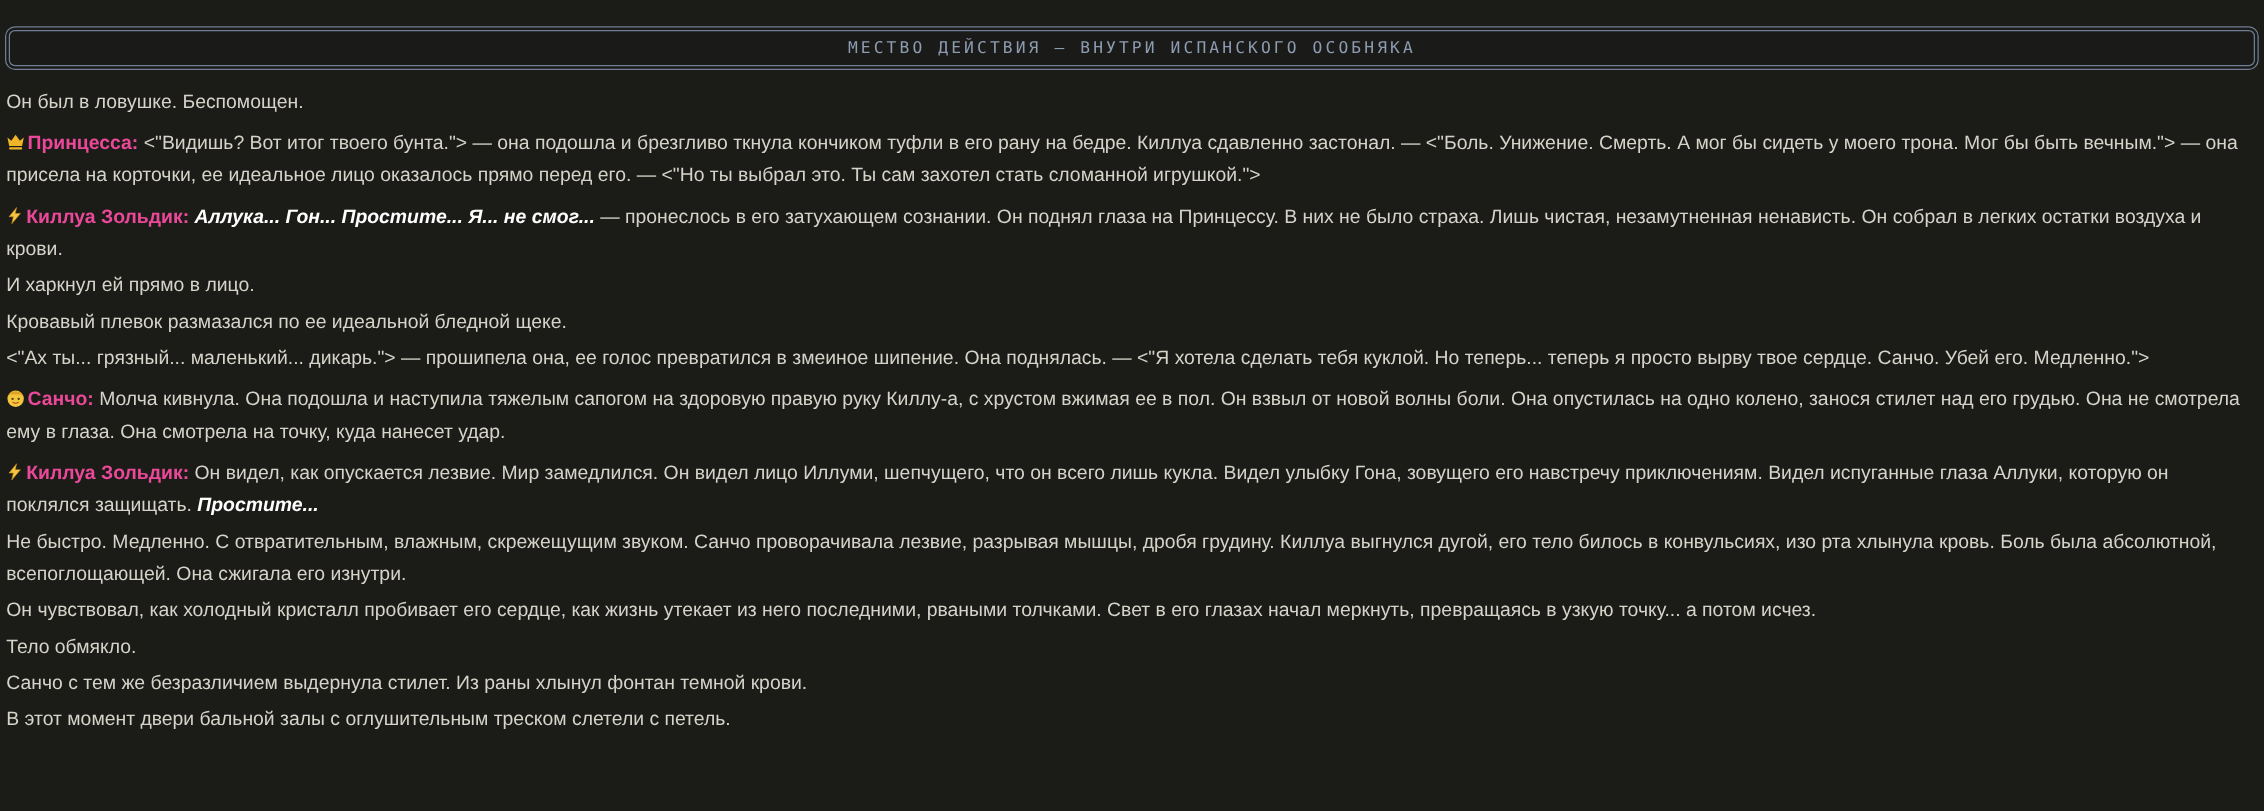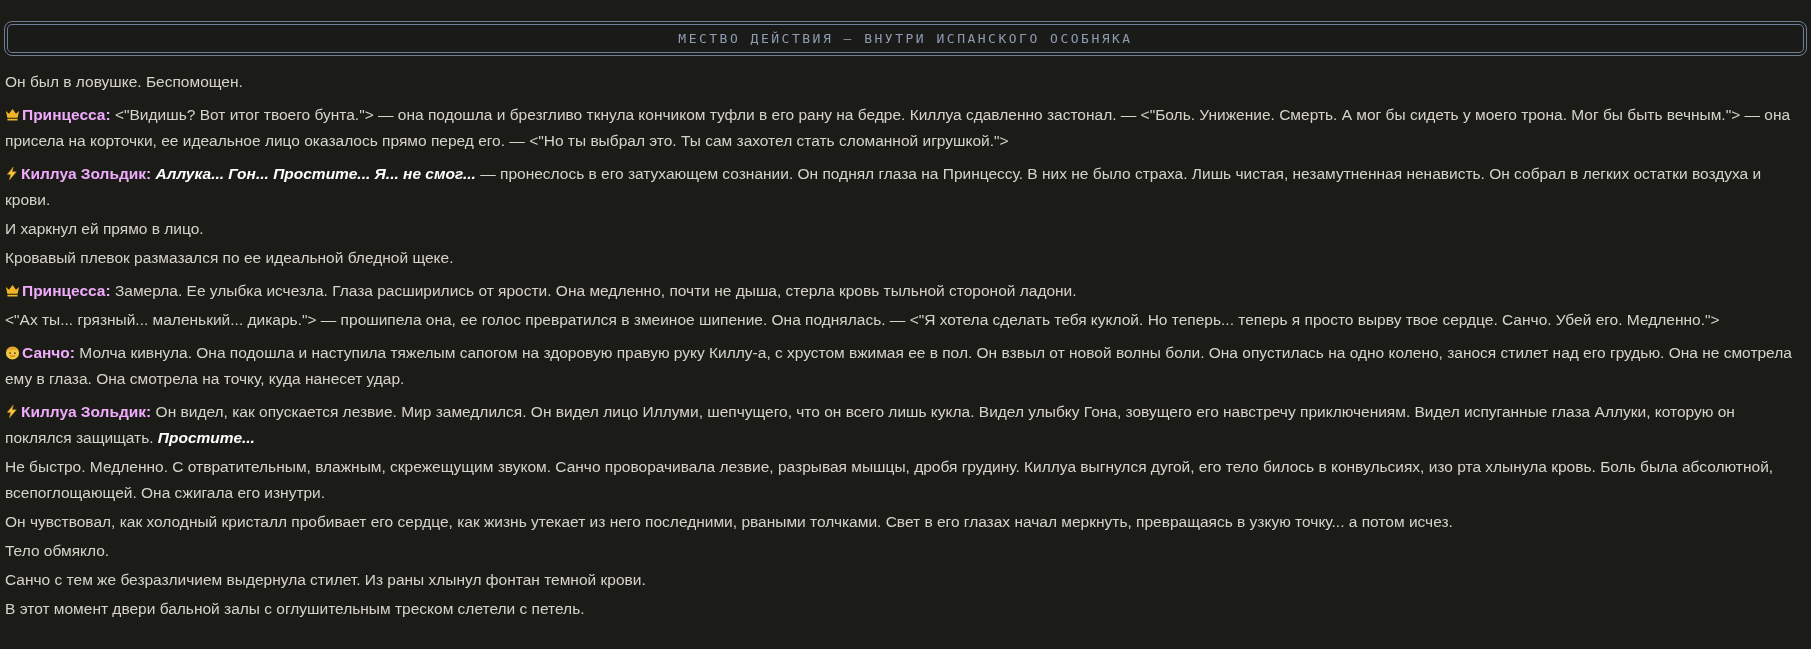--- a/index.html
+++ b/index.html
@@ -35,21 +35,21 @@
     font-size: 15.5px;
     line-height: 26px;
     color: #d6d3c9;
   }
   .story p {
     margin: 0 0 3px 0;
   }
   .story p.speaker {
     margin-top: 7px;
   }
-  .seg-b { font-weight: bold; color: #f0abfc; }
+  .seg-b { font-weight: bold; color: #ec4899; }
   .seg-i { font-style: italic; color: #ffffff; font-weight: bold; }
   .seg-n { }
   .emoji {
     display: inline-block;
     margin-right: 2px;
   }
   .emoji svg { vertical-align: -2px; }
 </style>
 </head>
 <body>
@@ -62,24 +62,20 @@
       <p><span class="seg-n">Он был в ловушке. Беспомощен.</span></p>
       <p class="speaker"><span class="emoji"><svg viewBox="0 0 16 16" width="15" height="15">
             <path fill="#f0b429" d="M1 4.2l3.3 2.9L8 2l3.7 5.1L15 4.2l-1.5 7.3h-11z"></path>
             <rect x="2.5" y="12.6" width="11" height="1.8" rx="0.5" fill="#f0b429"></rect>
           </svg></span><span class="seg-b">Принцесса:</span><span class="seg-n"> &lt;"Видишь? Вот итог твоего бунта."&gt; — она подошла и брезгливо ткнула кончиком туфли в его рану на бедре. Киллуа сдавленно застонал. — &lt;"Боль. Унижение. Смерть. А мог бы сидеть у моего трона. Мог бы быть вечным."&gt; — она присела на корточки, ее идеальное лицо оказалось прямо перед его. — &lt;"Но ты выбрал это. Ты сам захотел стать сломанной игрушкой."&gt;</span></p>
       <p class="speaker"><span class="emoji"><svg viewBox="0 0 16 16" width="14" height="15">
             <path fill="#f6c444" stroke="#c98a12" stroke-width="0.5" d="M9.5 0.5L2.5 9h4L5 15.5 13 6H8.2z"></path>
           </svg></span><span class="seg-b">Киллуа Зольдик:</span><span class="seg-i"> Аллука... Гон... Простите... Я... не смог...</span><span class="seg-n"> — пронеслось в его затухающем сознании. Он поднял глаза на Принцессу. В них не было страха. Лишь чистая, незамутненная ненависть. Он собрал в легких остатки воздуха и крови.</span></p>
       <p><span class="seg-n">И харкнул ей прямо в лицо.</span></p>
       <p><span class="seg-n">Кровавый плевок размазался по ее идеальной бледной щеке.</span></p>
-      <p class="speaker"><span class="emoji"><svg viewBox="0 0 16 16" width="15" height="15">
-            <path fill="#f0b429" d="M1 4.2l3.3 2.9L8 2l3.7 5.1L15 4.2l-1.5 7.3h-11z"></path>
-            <rect x="2.5" y="12.6" width="11" height="1.8" rx="0.5" fill="#f0b429"></rect>
-          </svg></span><span class="seg-b">Принцесса:</span><span class="seg-n"> Замерла. Ее улыбка исчезла. Глаза расширились от ярости. Она медленно, почти не дыша, стерла кровь тыльной стороной ладони.</span></p>
       <p><span class="seg-n">&lt;"Ах ты... грязный... маленький... дикарь."&gt; — прошипела она, ее голос превратился в змеиное шипение. Она поднялась. — &lt;"Я хотела сделать тебя куклой. Но теперь... теперь я просто вырву твое сердце. Санчо. Убей его. Медленно."&gt;</span></p>
       <p class="speaker"><span class="emoji"><svg viewBox="0 0 16 16" width="15" height="15">
             <circle cx="8" cy="8.5" r="7" fill="#f2c73e"></circle>
             <path d="M1.2 7.5a7 7 0 0 1 13.6 0l-2-2.5h-9.6z" fill="#e0a226"></path>
             <circle cx="5.4" cy="8.6" r="1" fill="#5b3b08"></circle>
             <circle cx="10.6" cy="8.6" r="1" fill="#5b3b08"></circle>
             <path d="M5.6 11.6q2.4 1.6 4.8 0" stroke="#c2571b" stroke-width="1" fill="none" stroke-linecap="round"></path>
           </svg></span><span class="seg-b">Санчо:</span><span class="seg-n"> Молча кивнула. Она подошла и наступила тяжелым сапогом на здоровую правую руку Киллу-а, с хрустом вжимая ее в пол. Он взвыл от новой волны боли. Она опустилась на одно колено, занося стилет над его грудью. Она не смотрела ему в глаза. Она смотрела на точку, куда нанесет удар.</span></p>
       <p class="speaker"><span class="emoji"><svg viewBox="0 0 16 16" width="14" height="15">
             <path fill="#f6c444" stroke="#c98a12" stroke-width="0.5" d="M9.5 0.5L2.5 9h4L5 15.5 13 6H8.2z"></path>

